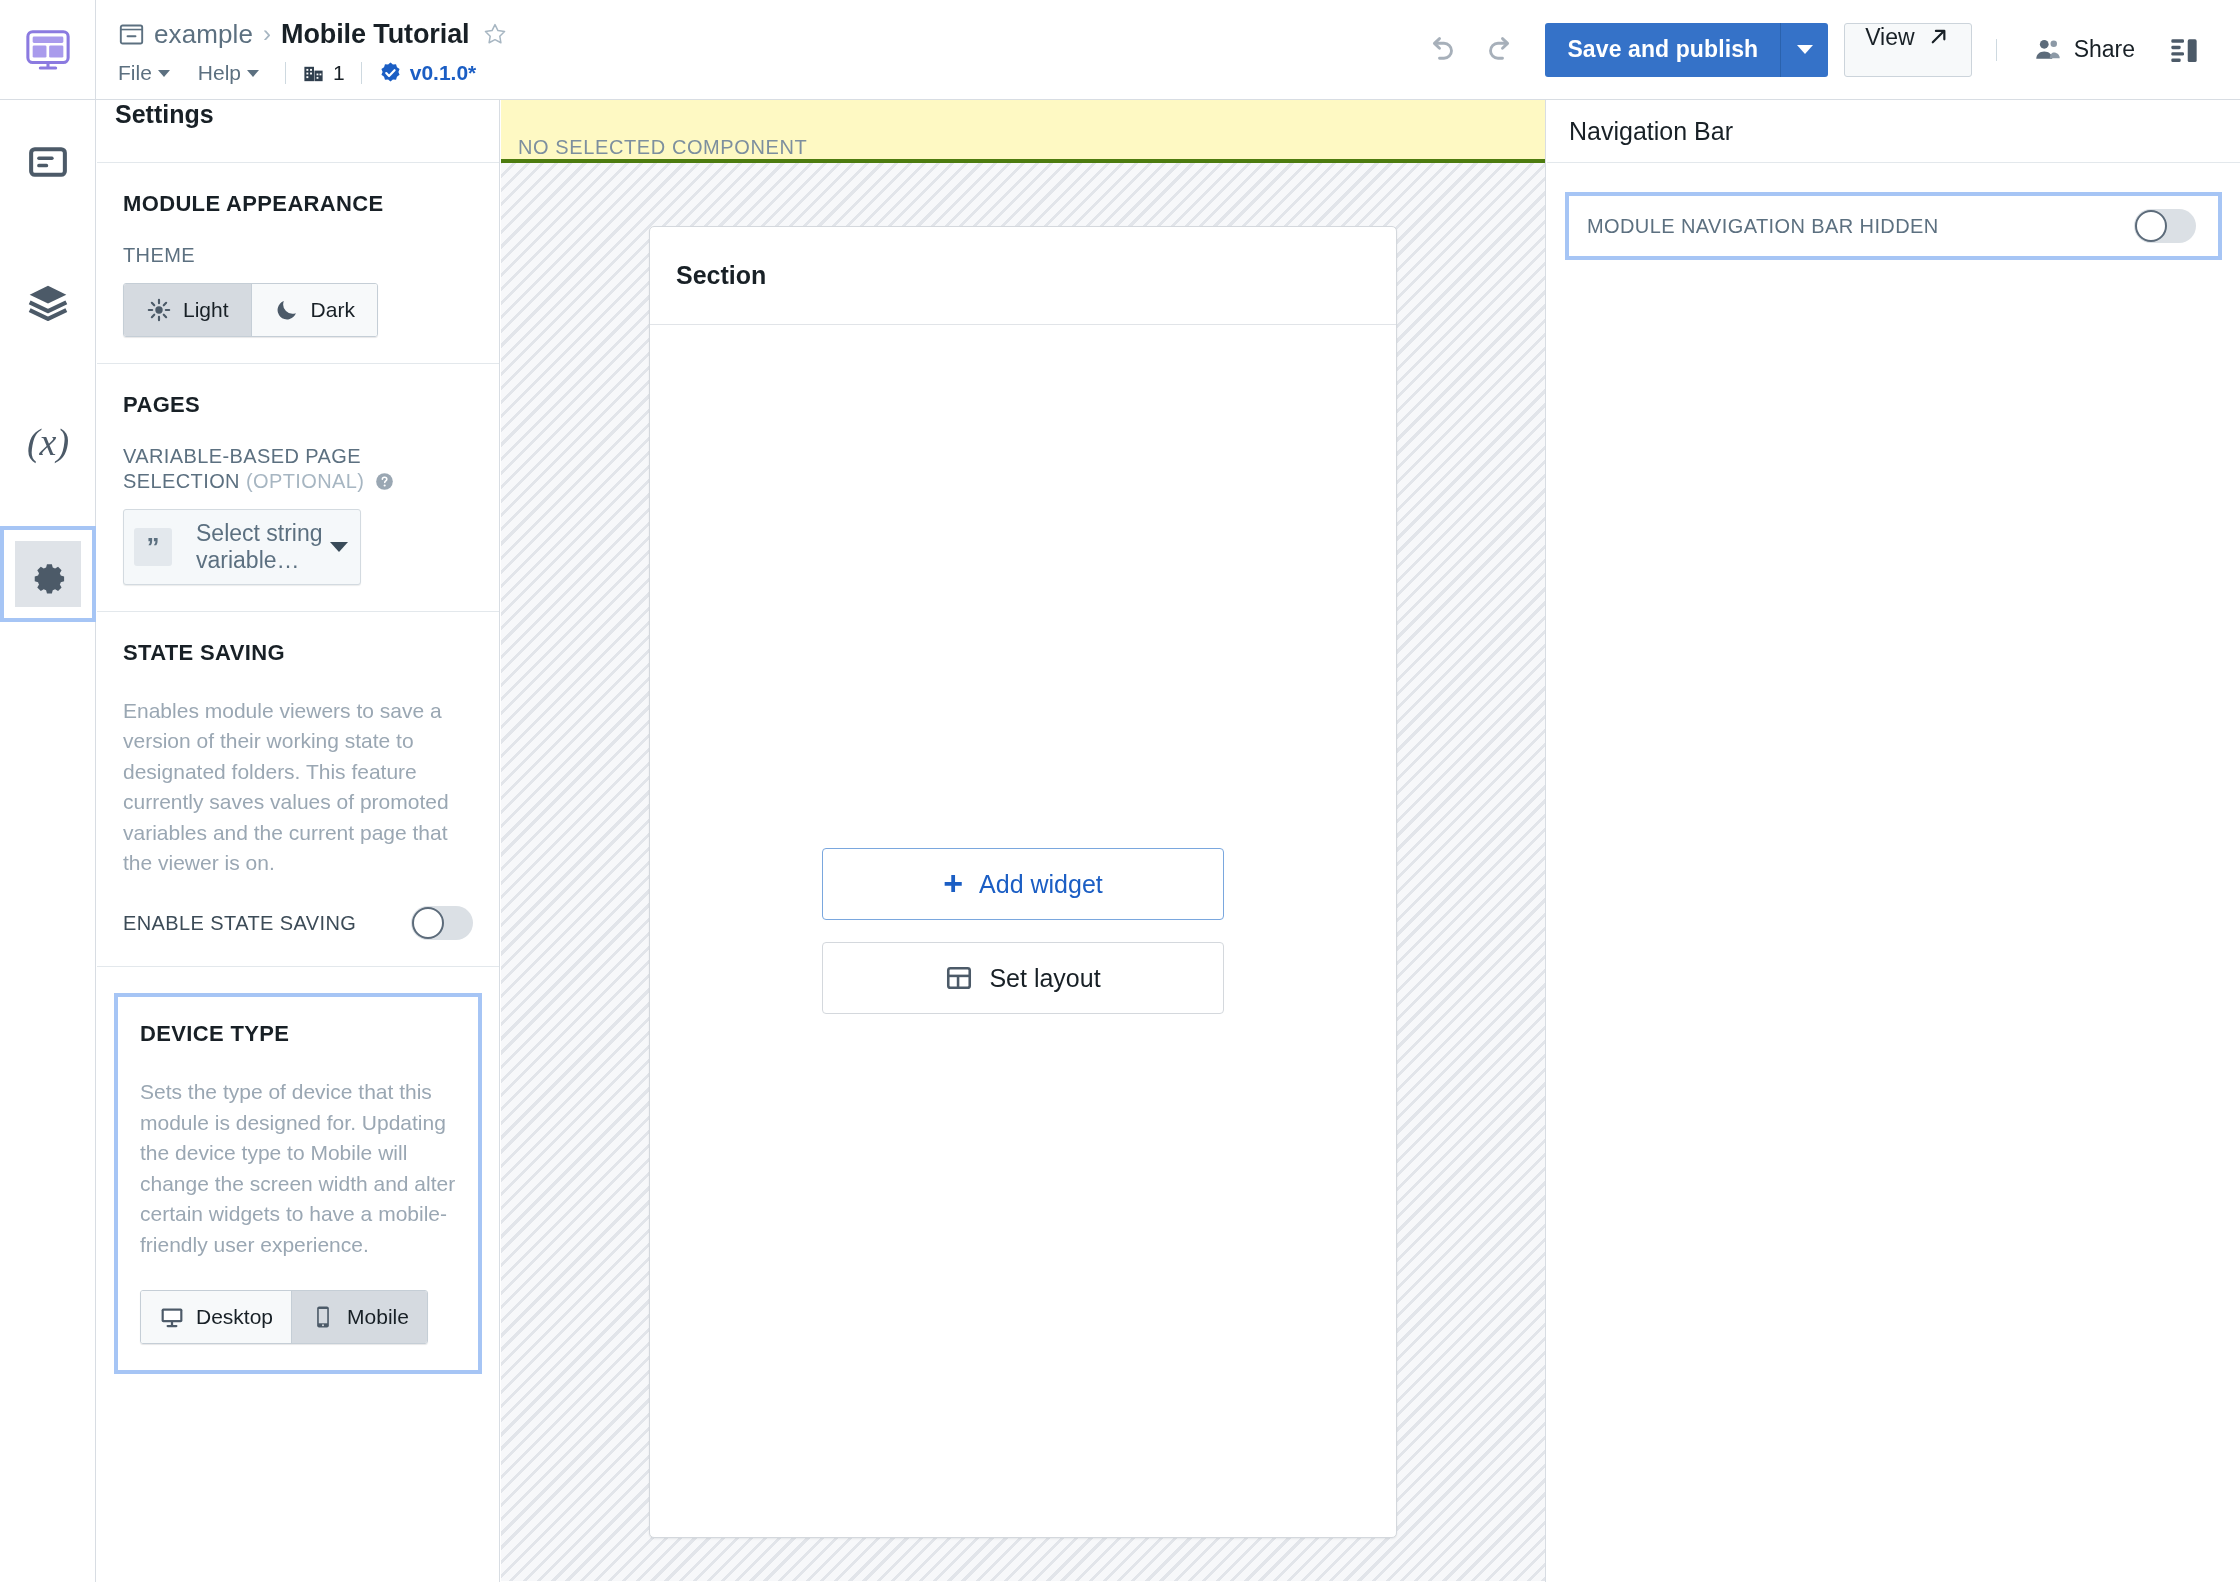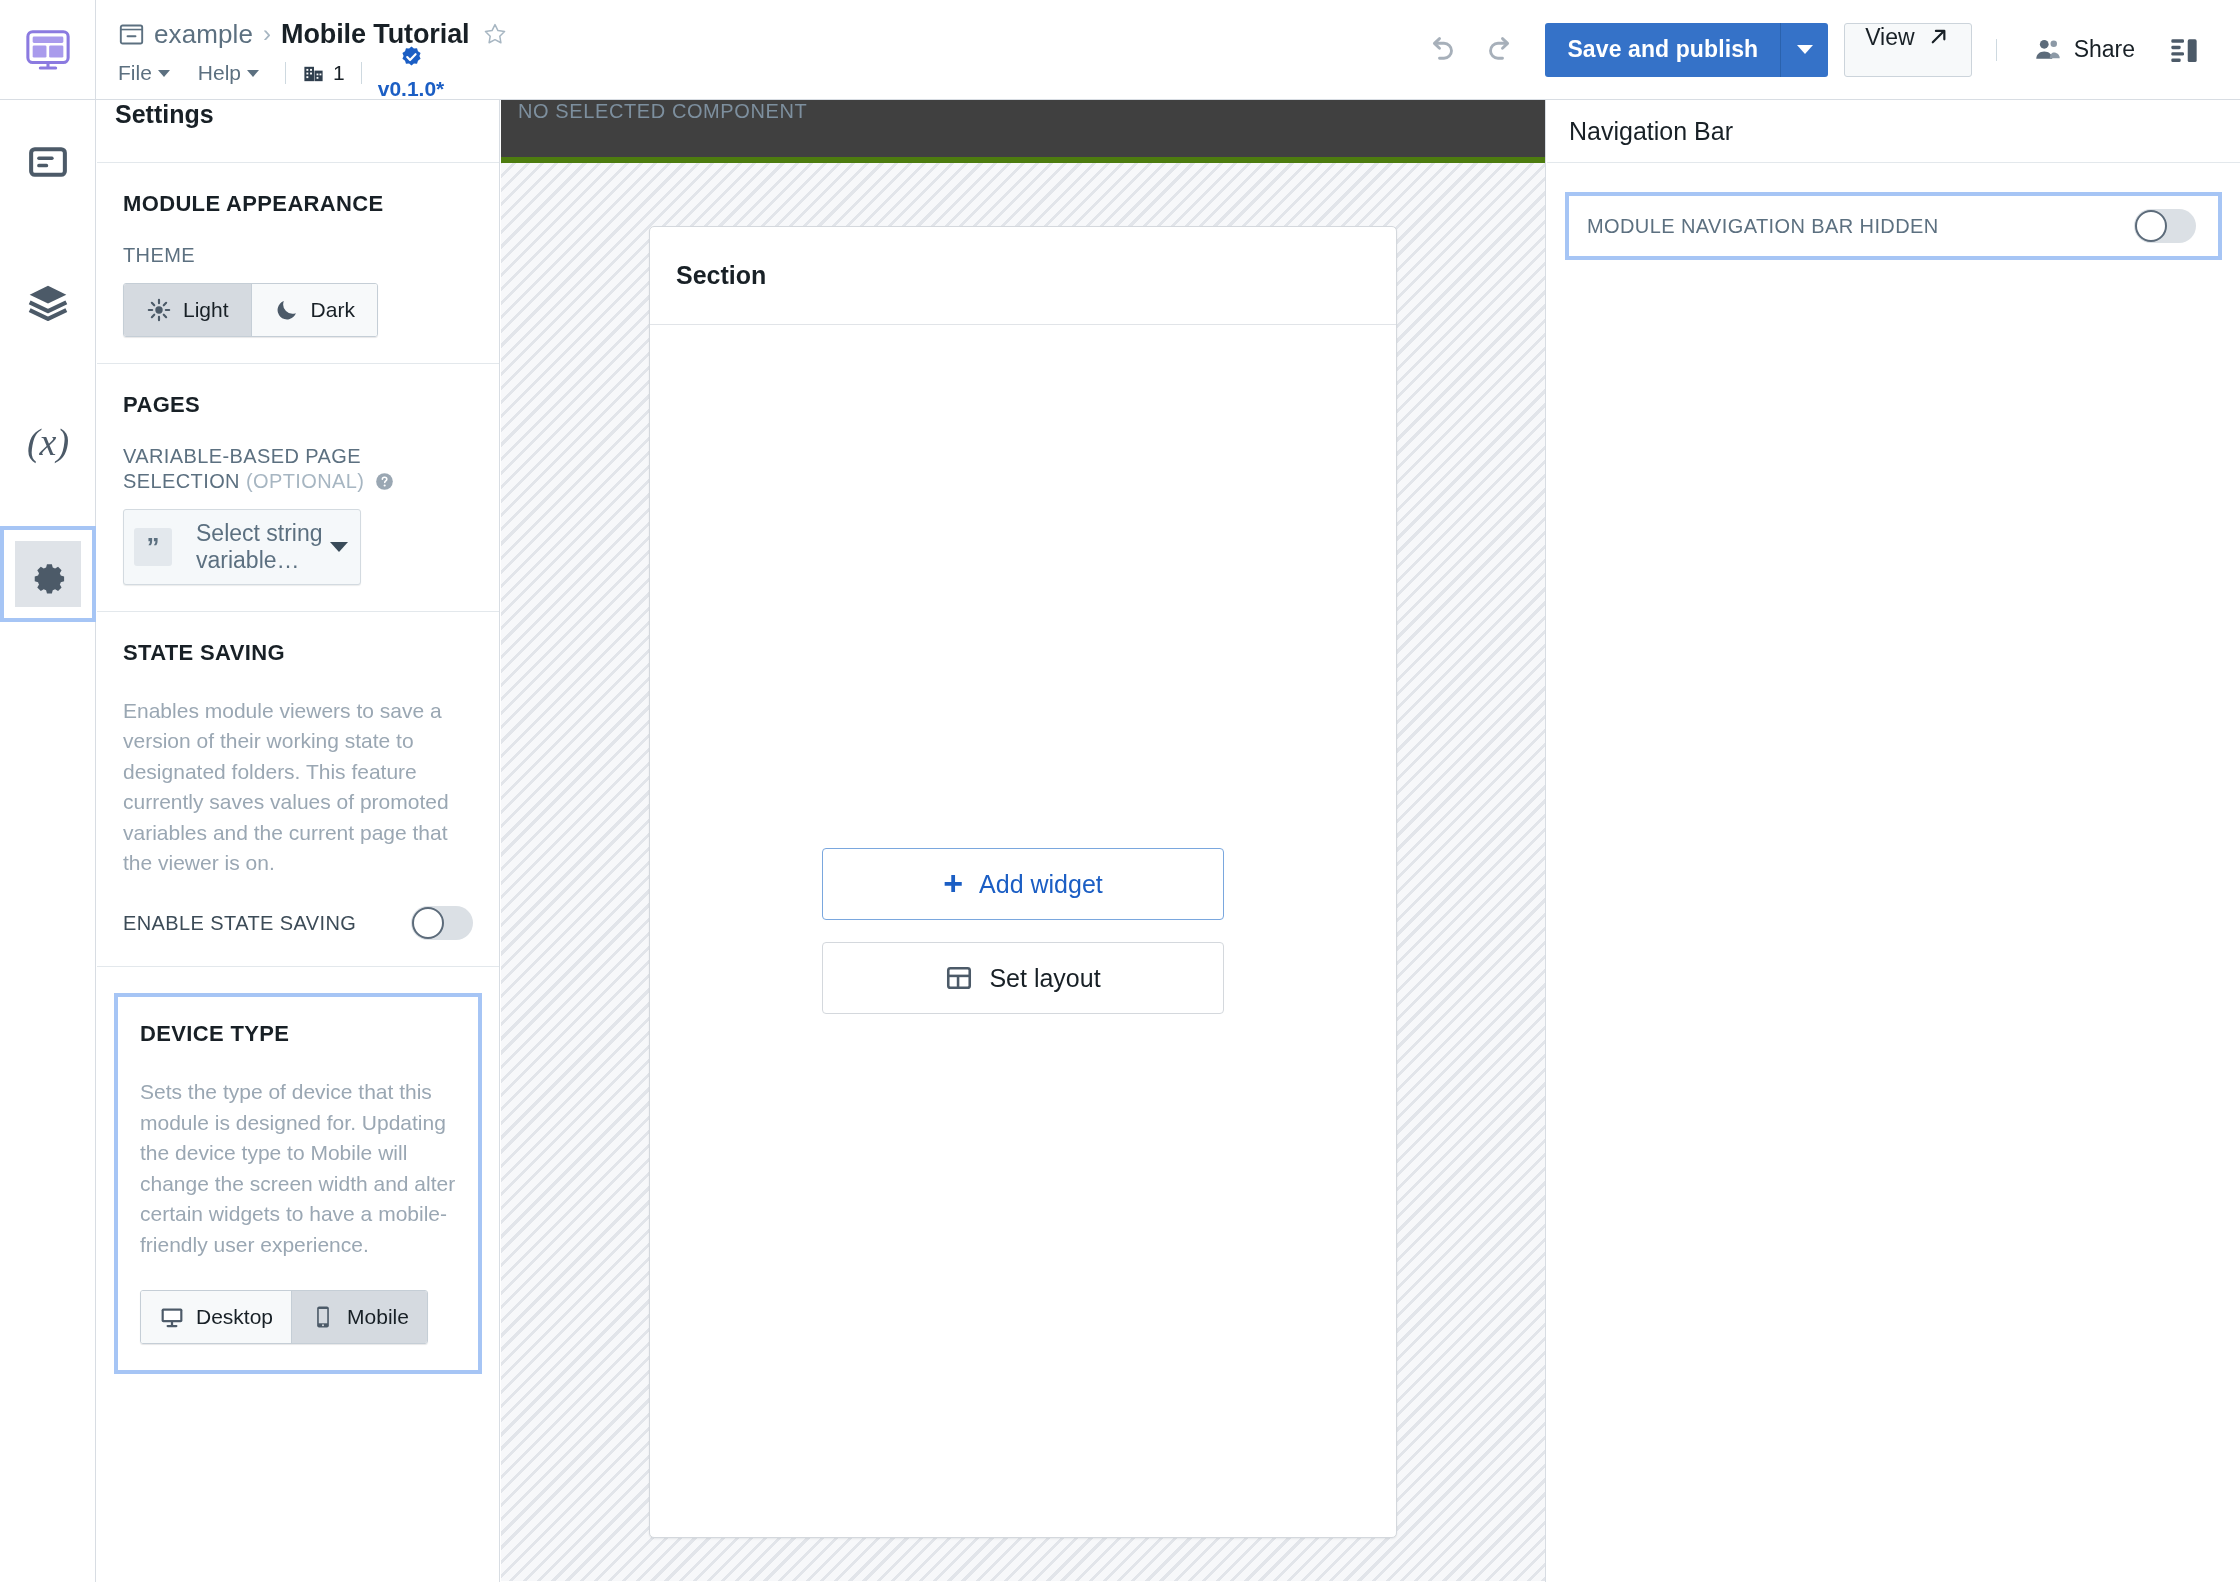--- a/index.html
+++ b/index.html
@@ -70,21 +70,21 @@
     border-top: 7px solid #5c7080;
     display: inline-block;
   }
   .vdiv {
     width: 1px; height: 22px; background: #ced9e0; margin: 0 16px;
     flex: 0 0 1px;
   }
   .org-chip { display: flex; align-items: center; gap: 8px; }
   .org-icon { width: 23px; height: 23px; flex: 0 0 23px; }
   .org-count { font-size: 21px; color: #182026; }
-  .ver-chip { display: flex; align-items: center; gap: 7px; cursor: pointer; flex-direction: column; }
+  .ver-chip { display: flex; align-items: center; gap: 7px; cursor: pointer; }
   .ver-badge { width: 25px; height: 25px; flex: 0 0 25px; }
   .ver-text { font-size: 21px; color: #1b5ec4; font-weight: 600; }
 
   .toolbar-right {
     display: flex; align-items: center; gap: 0;
     padding-right: 26px; height: 99px;
   }
   .icon-btn {
     width: 46px; height: 46px;
     display: flex; align-items: center; justify-content: center;
@@ -267,24 +267,24 @@
   
   .canvas-col {
     position: absolute;
     left: 501px; top: 100px;
     width: 1045px; height: 1482px;
     background: #ffffff;
     border-right: 1px solid #d8dde3;
   }
   .canvas-head {
     height: 63px;
-    display: flex; align-items: flex-start;
+    display: flex; align-items: flex-end;
     padding-left: 17px;
-    border-bottom: 6px solid #4d7c0f;
-    background: #404040;
+    border-bottom: 4px solid #4d7c0f;
+    background: #fef9c3;
   }
   .canvas-head-title {
     font-size: 20px; color: #7d8f9e; letter-spacing: 0.6px;
   }
   .canvas-body {
     height: 1418px; position: relative;
     background-color: #f3f4f6;
     background-image: repeating-linear-gradient(
       -45deg,
       #e2e5ea 0px, #e2e5ea 3px,

